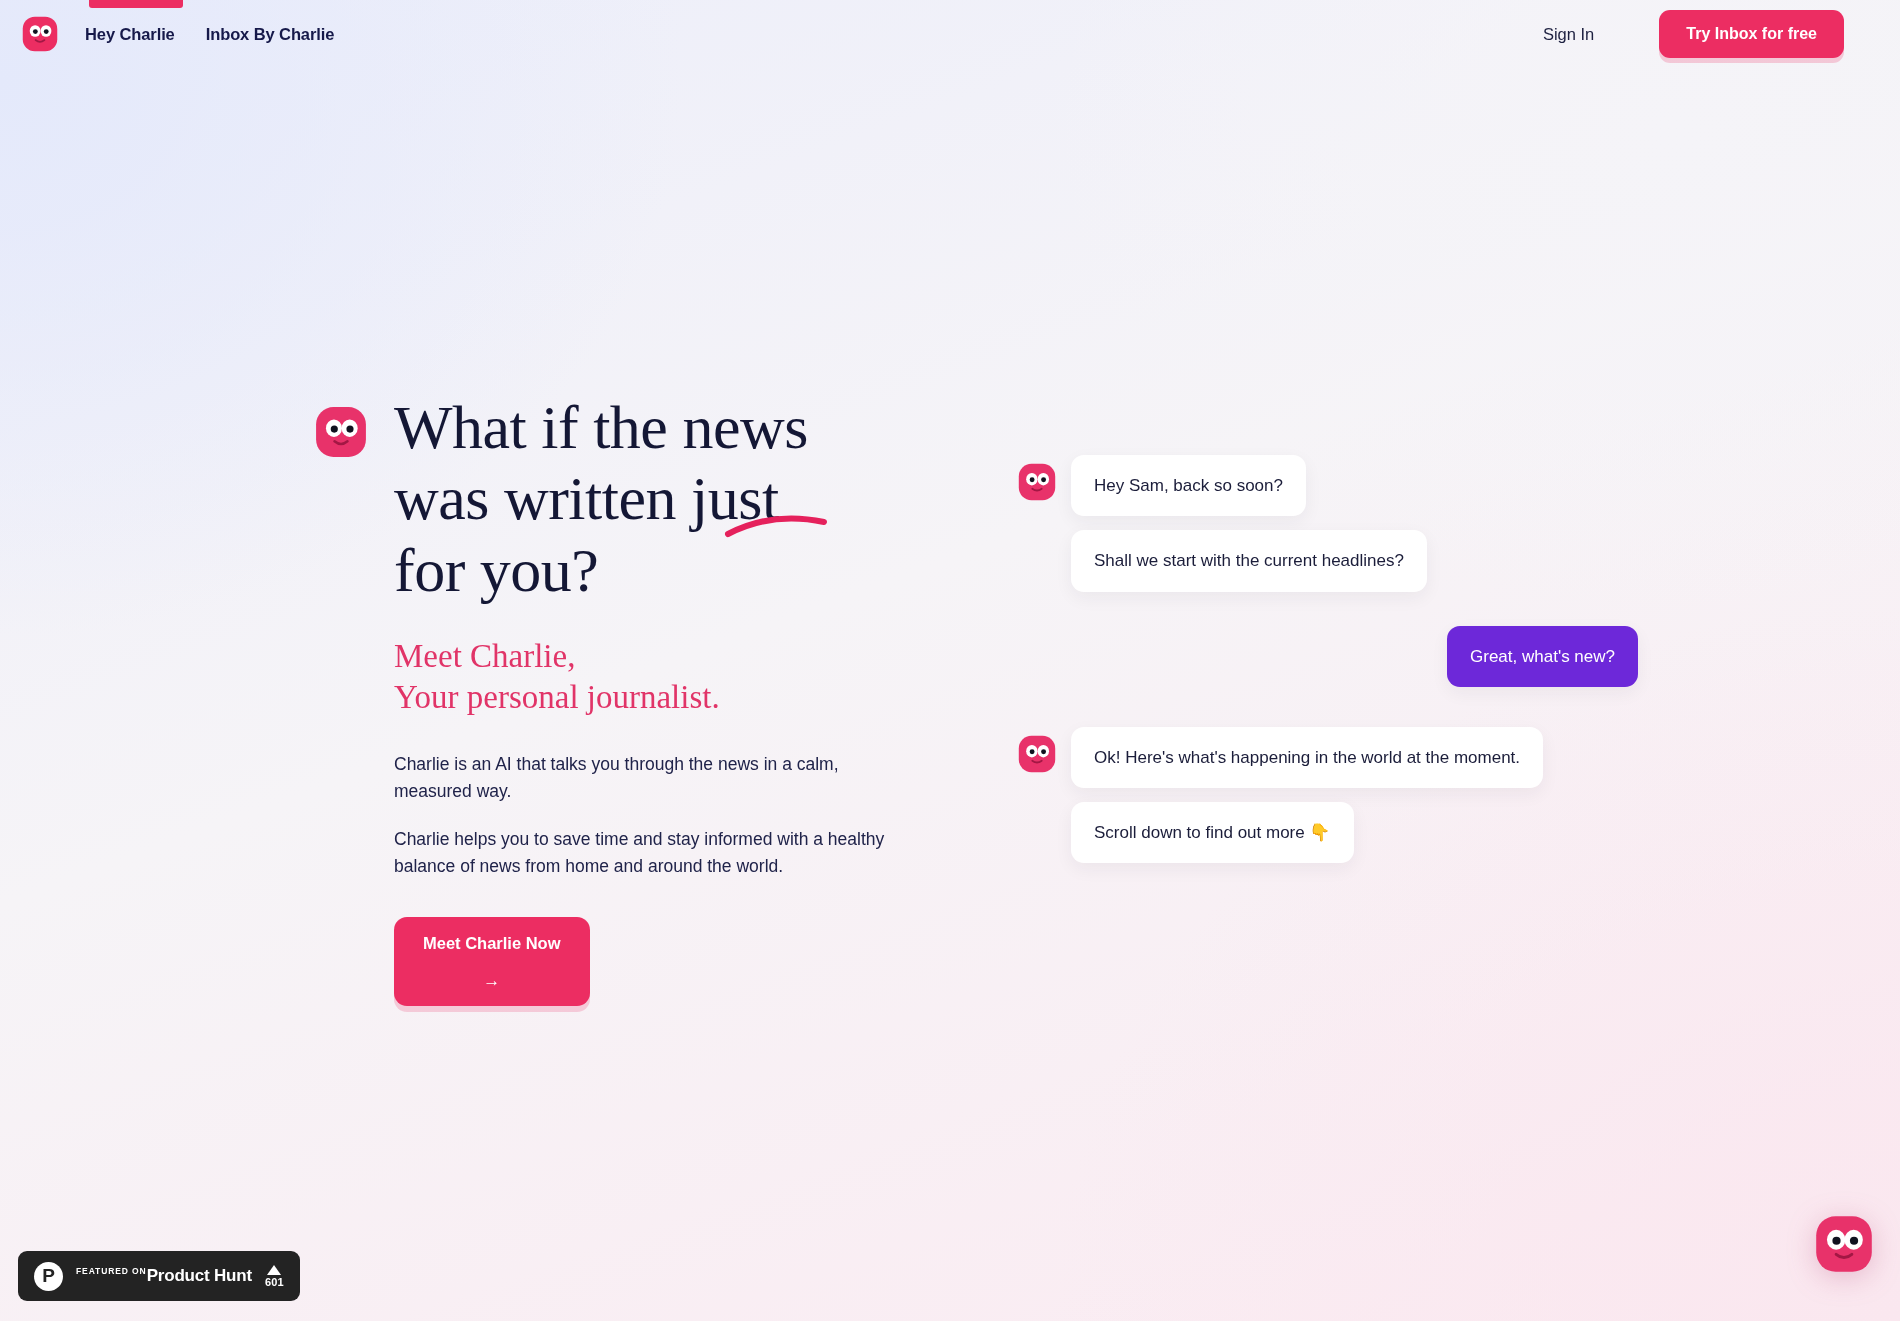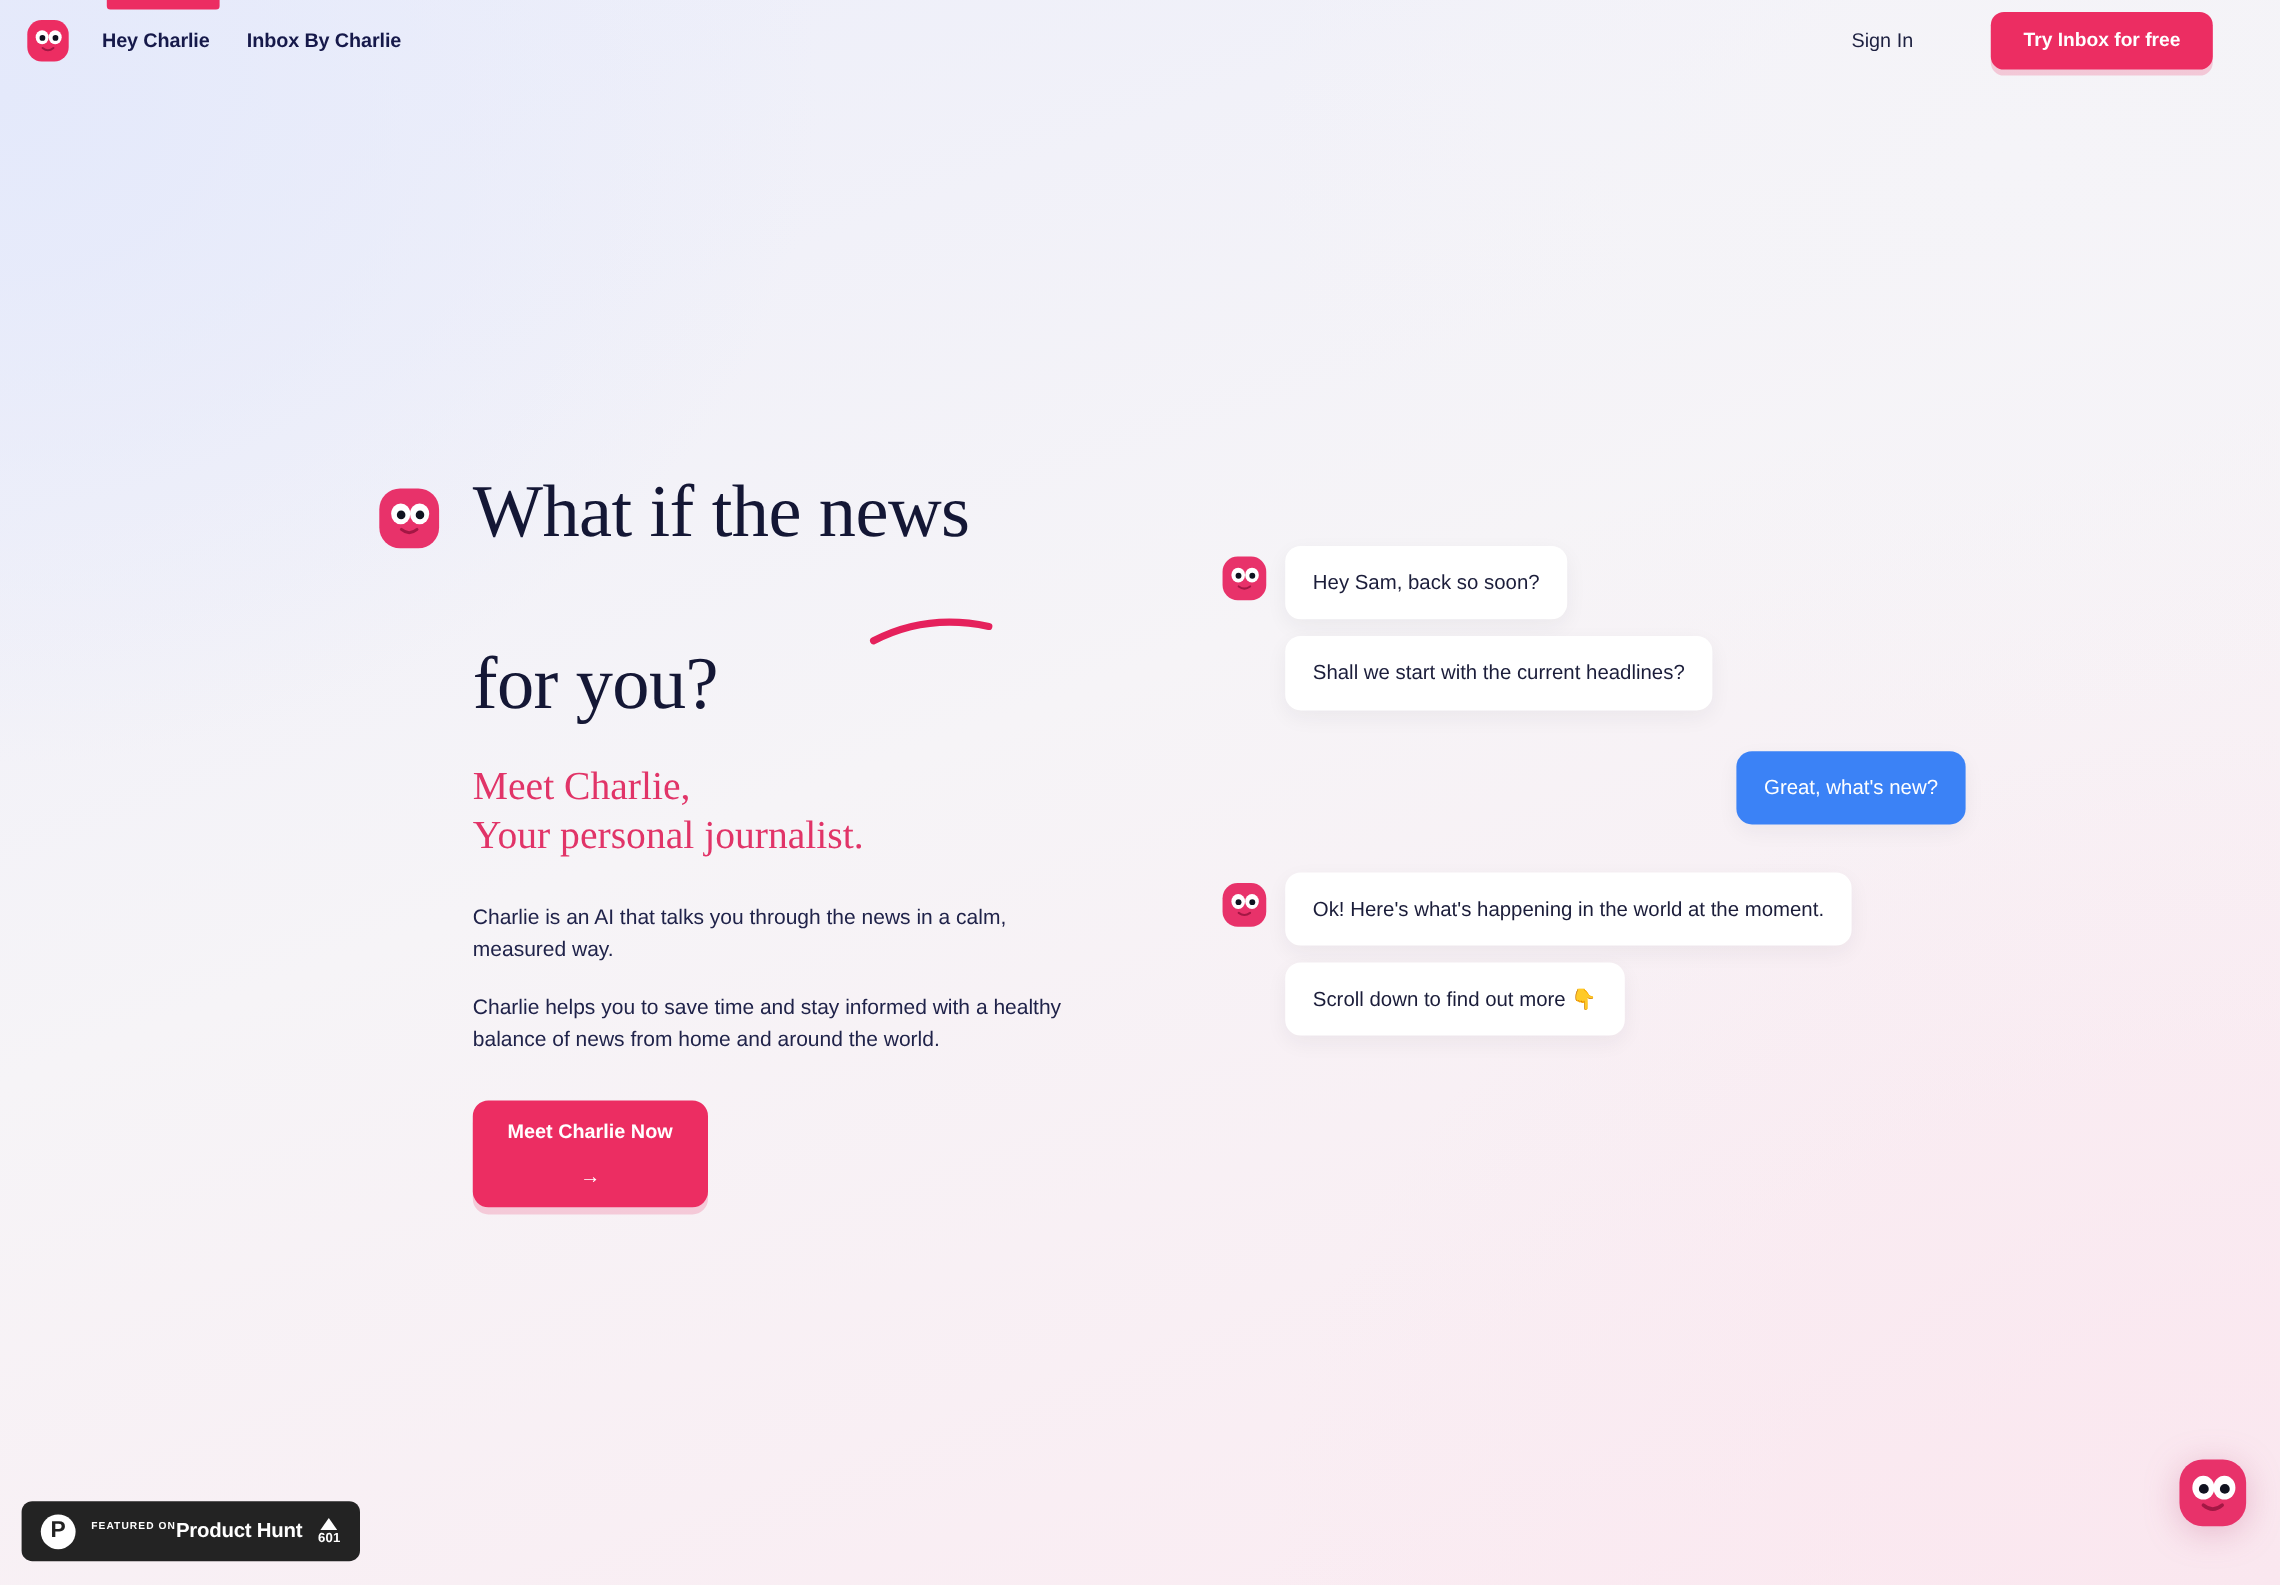--- a/index.html
+++ b/index.html
@@ -196,21 +196,21 @@
     border-radius: 13px;
     padding: 20px 23px;
     font-size: 17px;
     color: #1b1d3a;
     line-height: 1.25;
     box-shadow: 0 6px 18px rgba(40,30,60,0.055);
     max-width: 500px;
   }
 
   .bubble.blue {
-    background: #3b82f6;
+    background: #6d28d9;
     color: #ffffff;
     border-radius: 13px;
   }
   .gap-lg { margin-bottom: 34px; }
   .gap-xl { margin-bottom: 40px; }
 
   
   .ph-badge {
     position: absolute;
     left: 18px;
@@ -317,21 +317,21 @@
       <ellipse cx="17.5" cy="20.5" rx="7.4" ry="8" fill="#fff"></ellipse>
       <ellipse cx="32" cy="20.5" rx="7.4" ry="8" fill="#fff"></ellipse>
       <circle cx="17.8" cy="21.3" r="3.3" fill="#10121f"></circle>
       <circle cx="32.3" cy="21.3" r="3.3" fill="#10121f"></circle>
       <path d="M18 32.5 Q24 37.5 30 32.5" stroke="#a31744" stroke-width="2.3" fill="none" stroke-linecap="round"></path>
     </svg>
   </div>
 
   <h1 class="hero-title">
     <span>What if the news</span><br>
-    <br>
+    <span>was written just</span><br>
     <span>for you?</span>
     <svg class="swoosh" viewBox="0 0 105 26">
       <path d="M4 21 Q48 -2 100 9" stroke="#e5215c" stroke-width="6" fill="none" stroke-linecap="round"></path>
     </svg>
   </h1>
 
   <h2 class="hero-sub">
     <span>Meet Charlie,</span><br>
     <span>Your personal journalist.</span>
   </h2>

